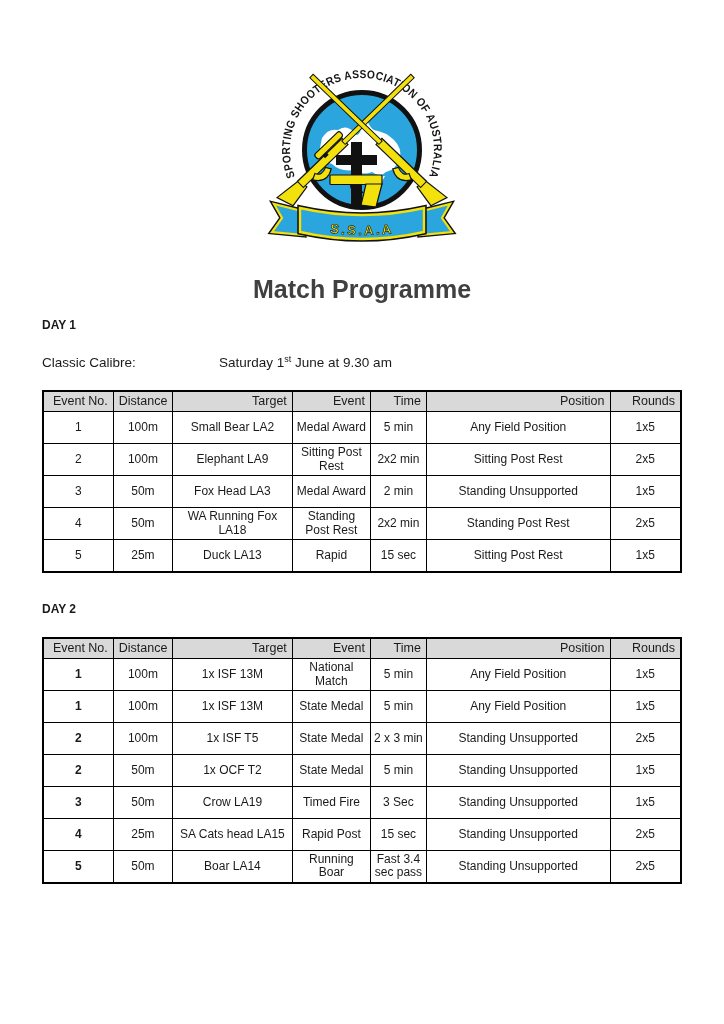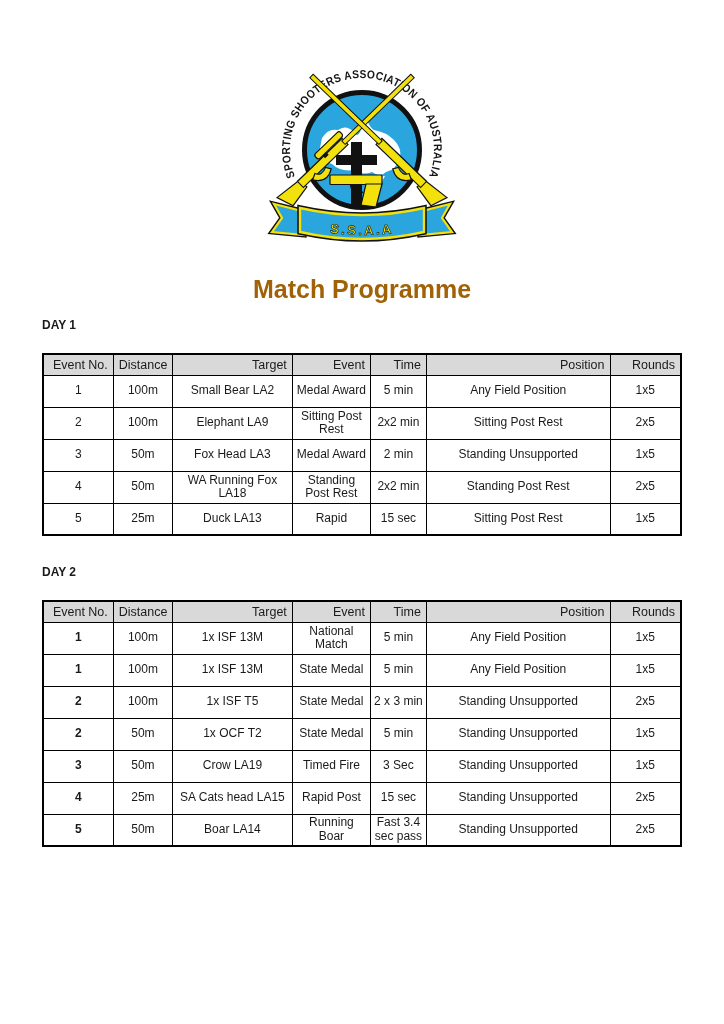--- a/index.html
+++ b/index.html
@@ -7,21 +7,21 @@
     width:724px;height:1024px;background:#ffffff;overflow:hidden;
     font-family:"Liberation Sans",sans-serif;color:#1a1a1a;
   }
   .page{padding:0 42px;}
   
   .logo-wrap{width:204px;height:178px;margin:64px auto 0;}
   .logo-wrap svg{display:block;}
   
   .title{
     margin:33px 0 0;text-align:center;
-    font-size:25px;line-height:29px;font-weight:bold;color:#a16207;
+    font-size:25px;line-height:29px;font-weight:bold;color:#404040;
   }
   
   .day-heading{margin:0;font-size:12px;line-height:15px;font-weight:bold;}
   .day1-heading{margin-top:14px;}
   .day2-heading{margin-top:29px;}
   .info-line{margin:0;font-size:13.5px;line-height:15px;}
   .mt-lg{margin-top:18px;}
   .mt-md{margin-top:12px;}
   .info-label{display:inline-block;width:177px;}
   .info-value sup{font-size:9px;}
@@ -109,20 +109,23 @@
           <textPath href="#bannerTextPath" startOffset="50%" text-anchor="middle">S.S.A.A</textPath>
         </text>
       </g>
     </svg>
   </div>
 
   <h1 class="title">Match Programme</h1>
 
   <section>
     <h2 class="day-heading day1-heading">DAY 1</h2>
+    <p class="info-line mt-lg">
+      <span class="info-label">Classic Calibre:</span><span class="info-value"><span>Saturday 1</span><sup>st</sup><span> June at 9.30 am</span></span>
+    </p>
     <table class="match-table" id="day1-table">
       <colgroup>
           <col class="c1">
           <col class="c2">
           <col class="c3">
           <col class="c4">
           <col class="c5">
           <col class="c6">
           <col class="c7">
         </colgroup>

